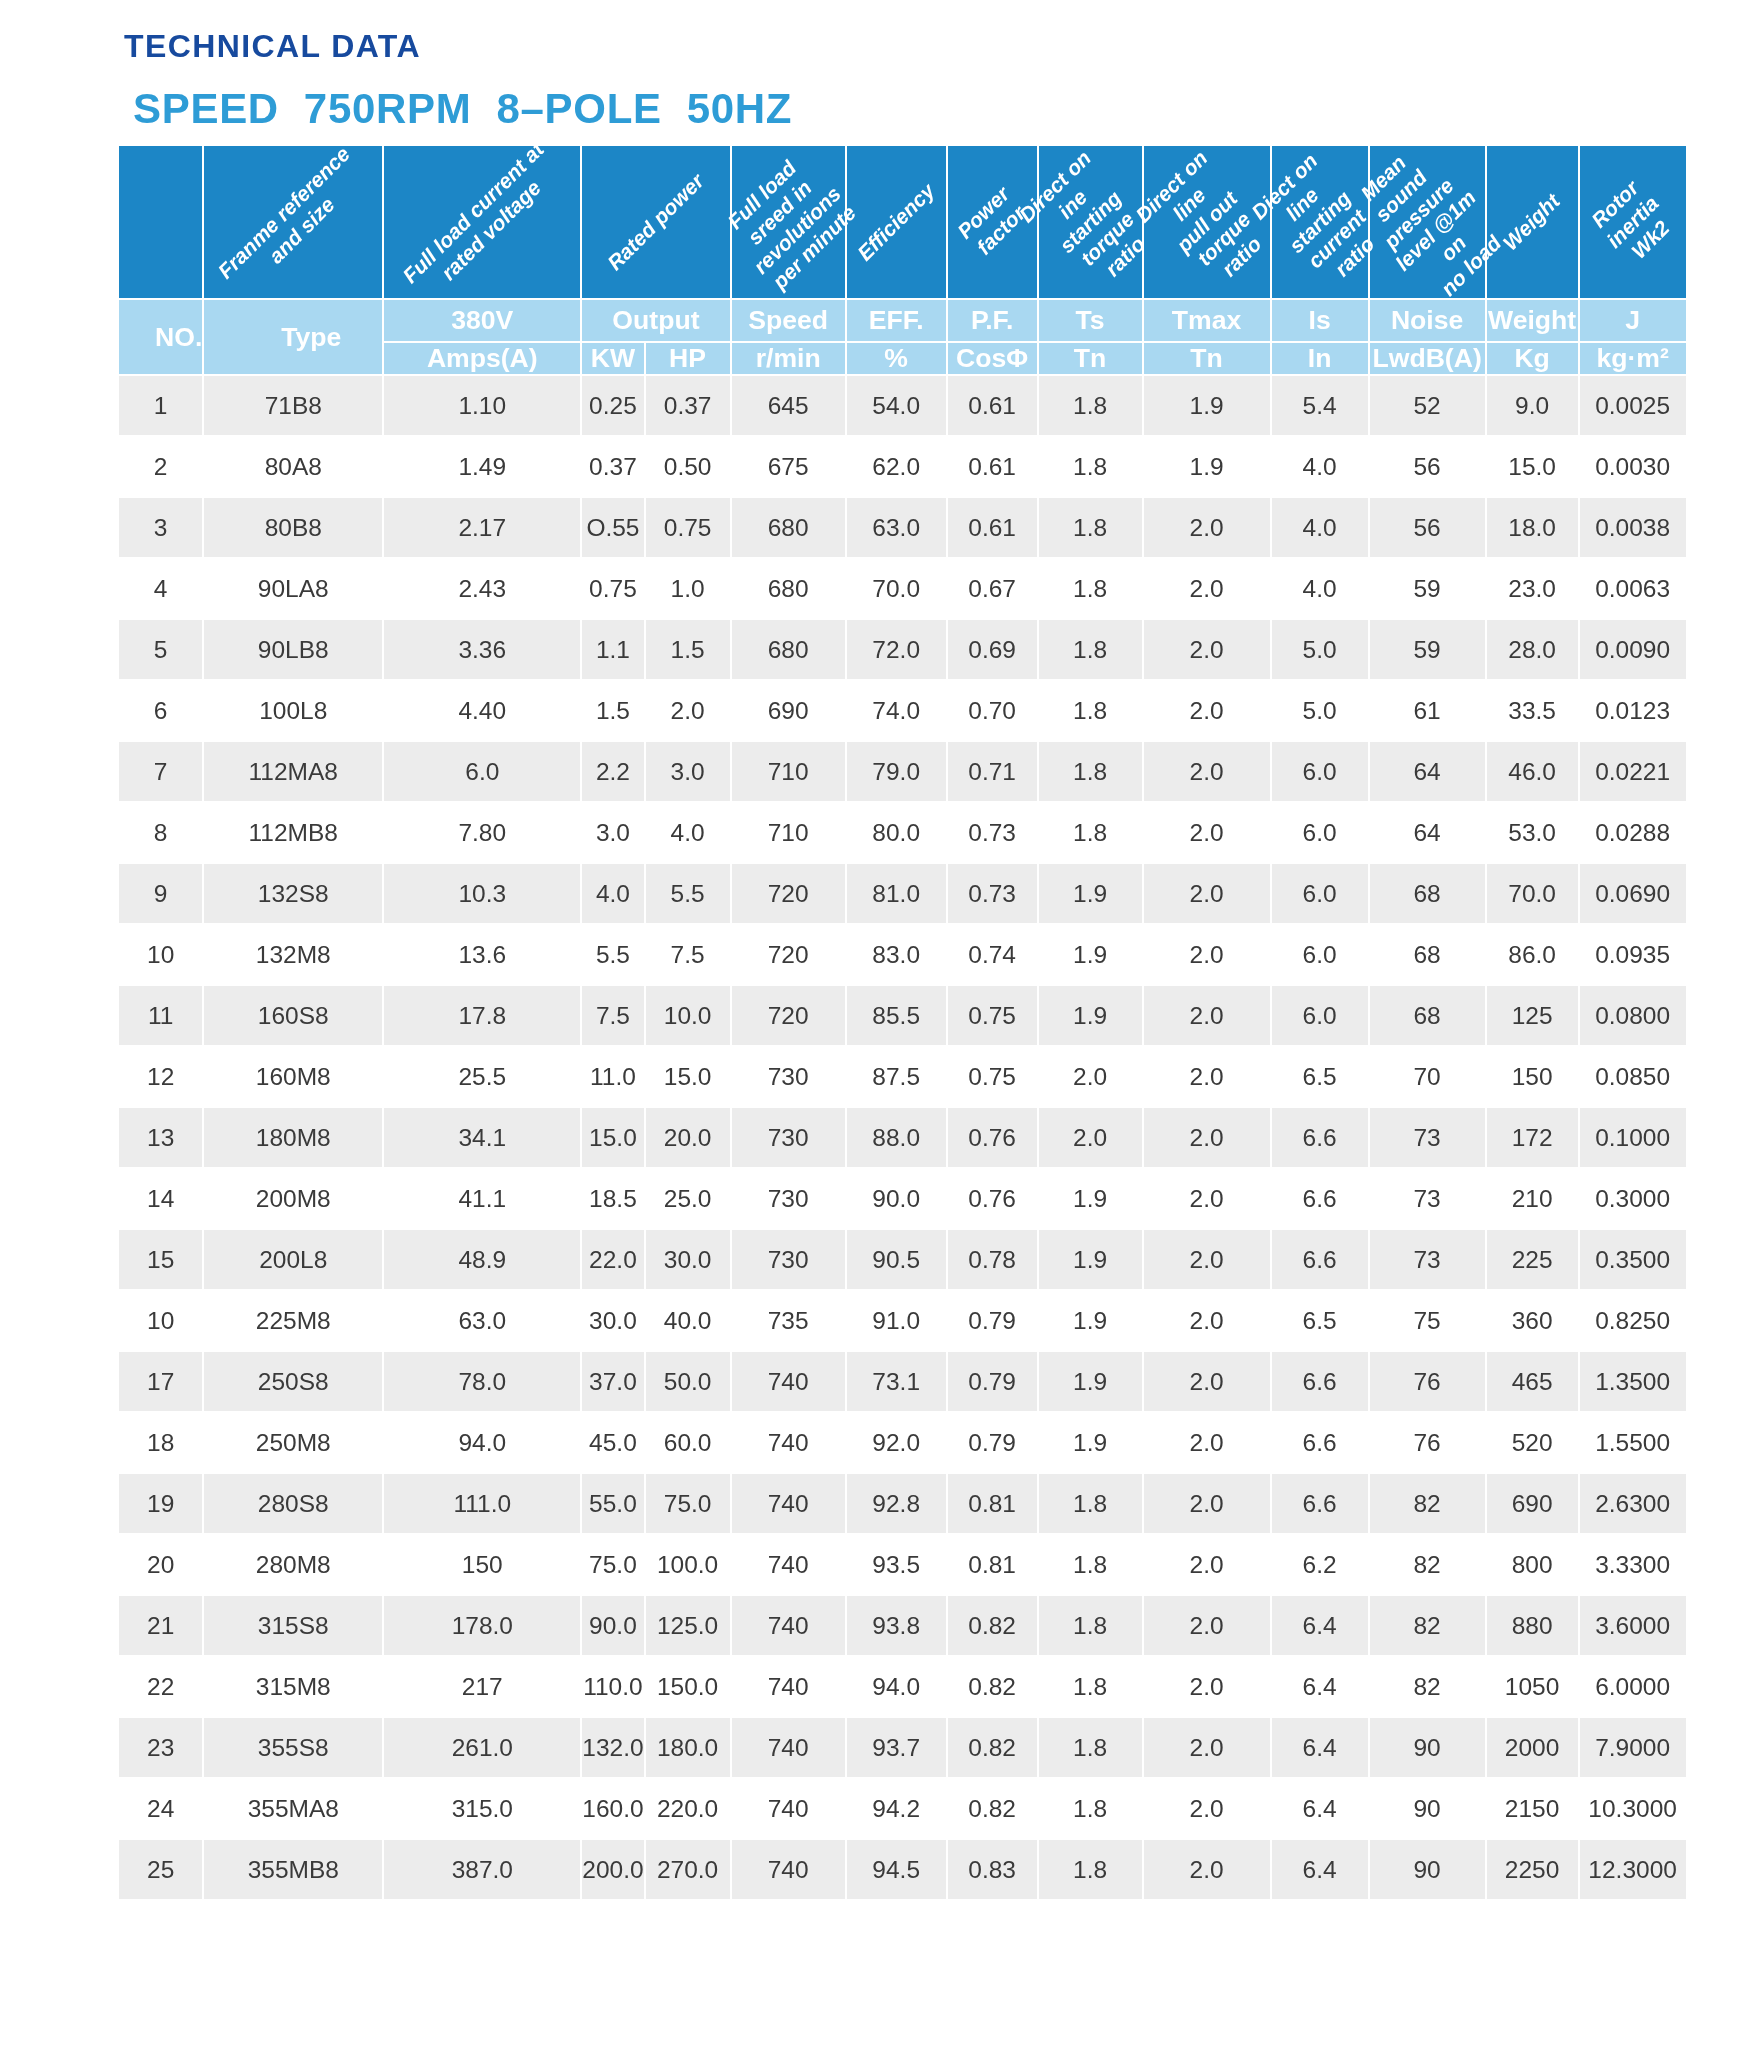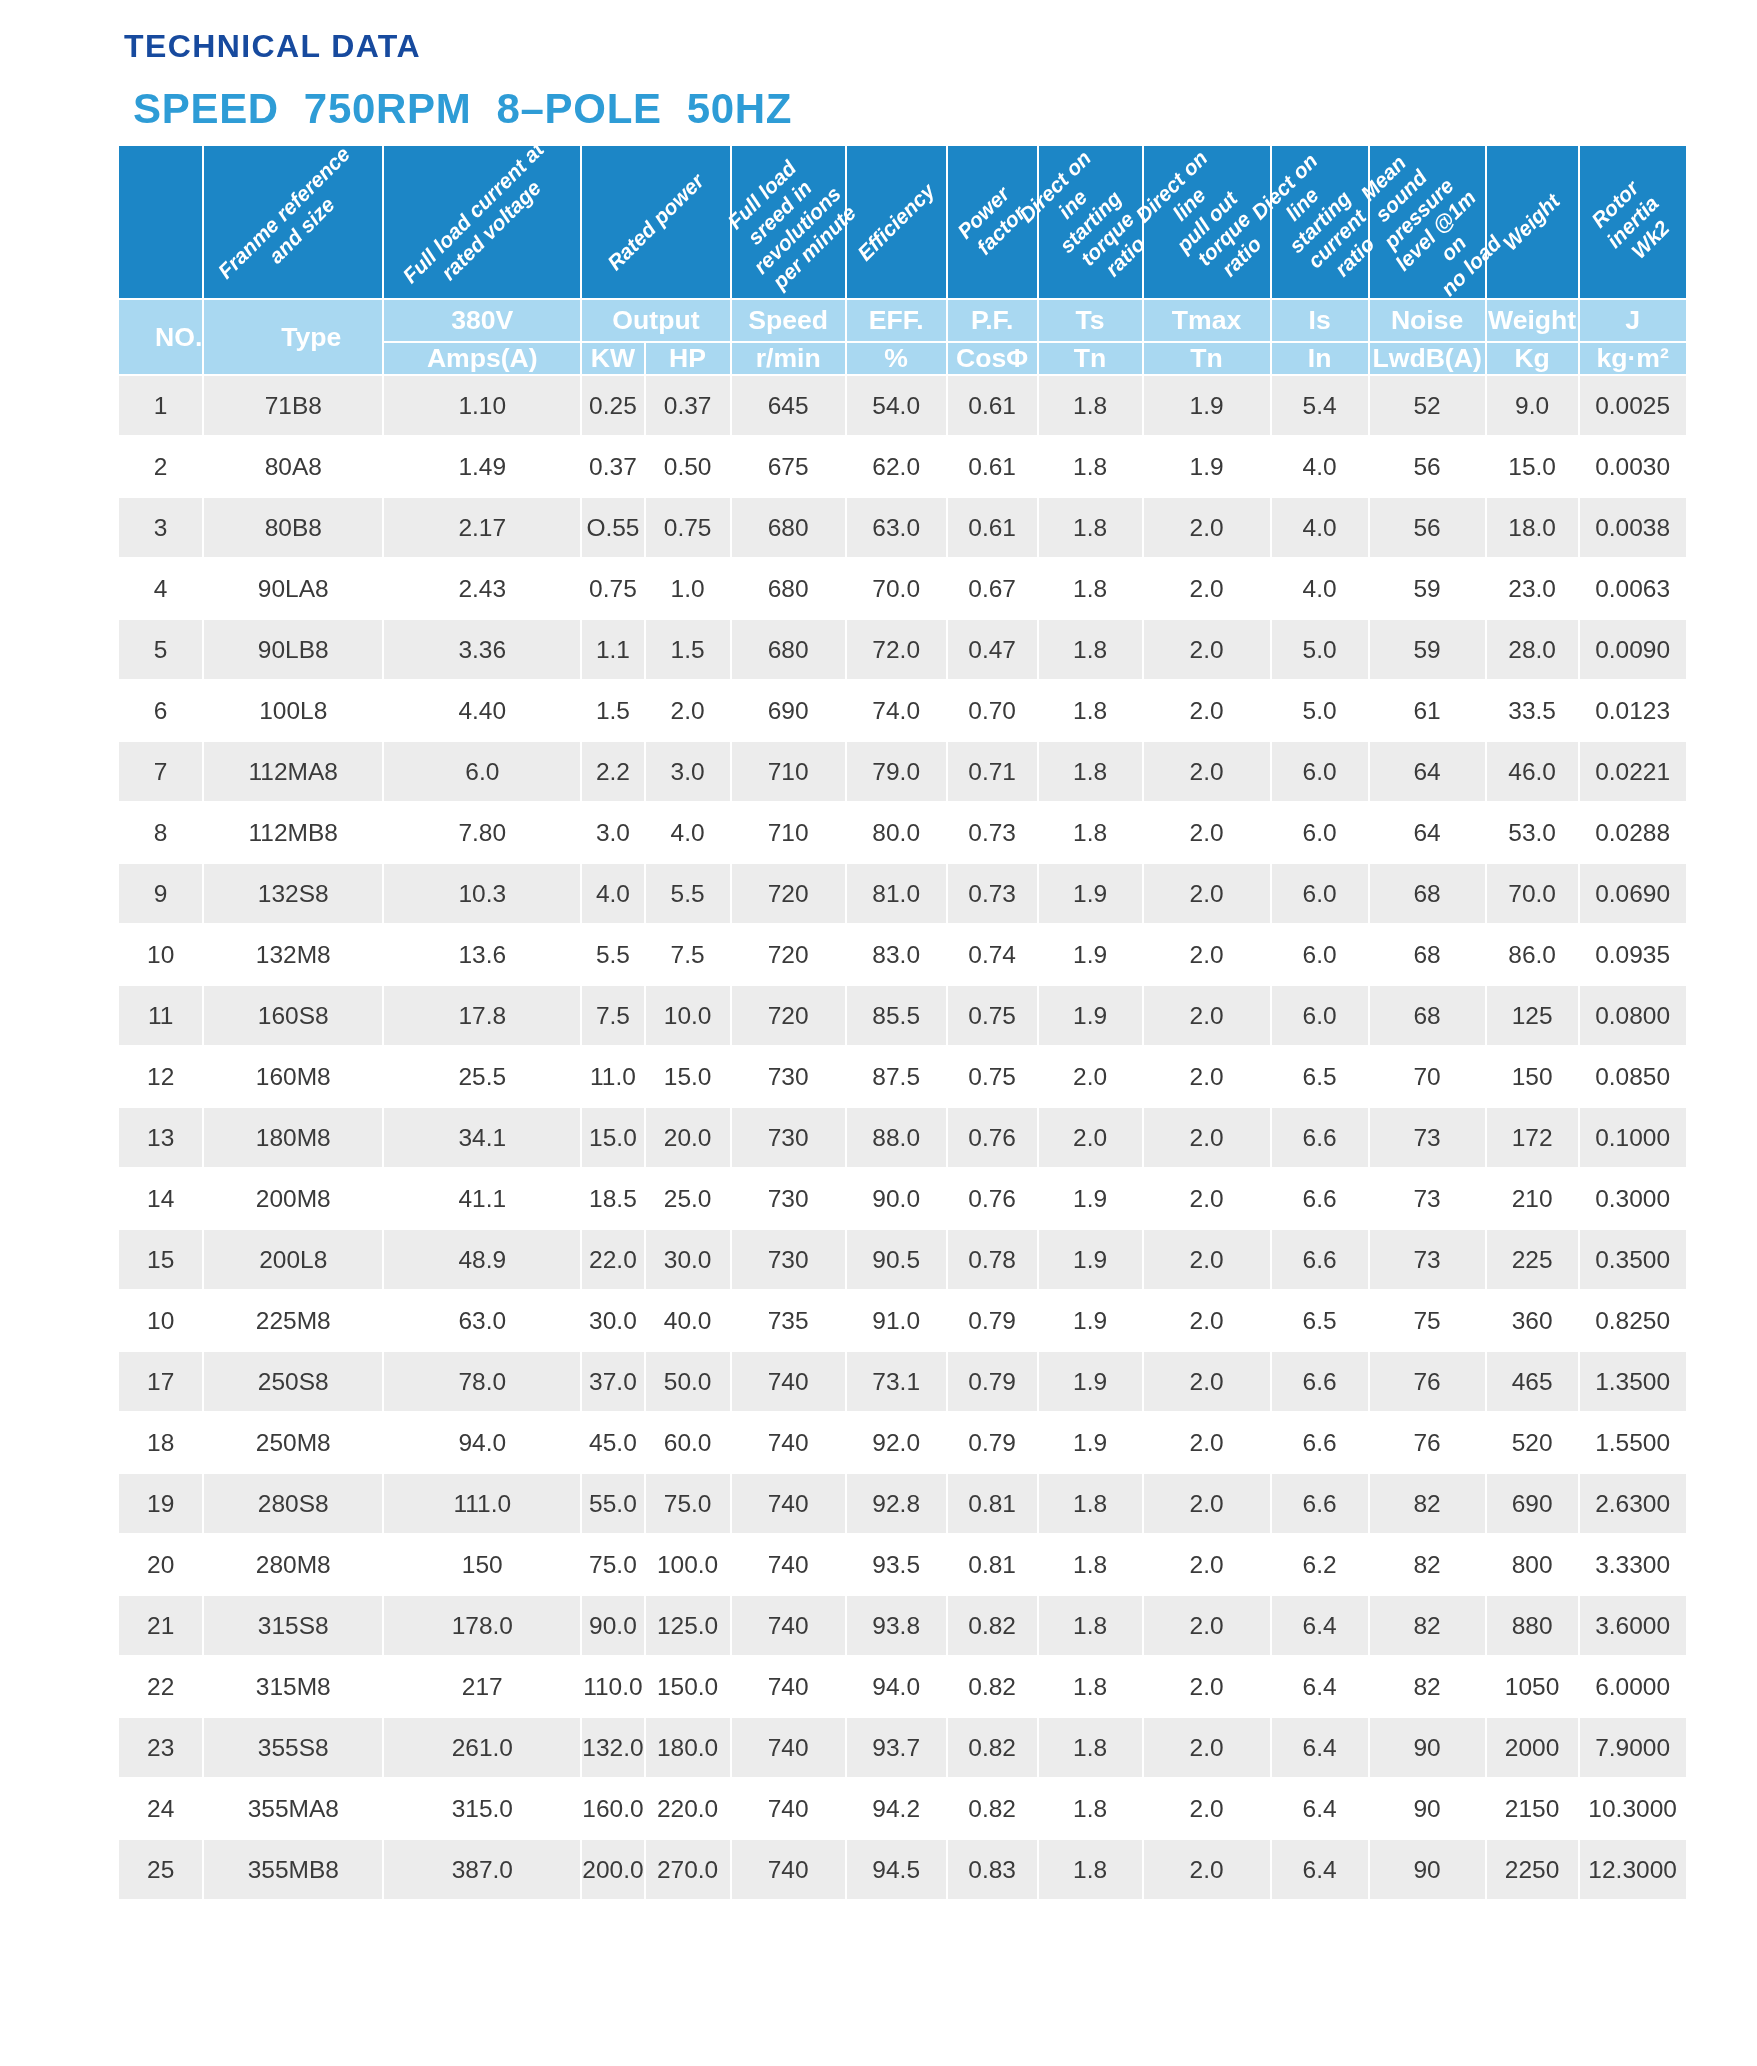--- a/index.html
+++ b/index.html
@@ -179,21 +179,21 @@
             <td>0.0063</td>
           </tr>
           <tr class="odd">
             <td>5</td>
             <td>90LB8</td>
             <td>3.36</td>
             <td>1.1</td>
             <td>1.5</td>
             <td>680</td>
             <td>72.0</td>
-            <td>0.47</td>
+            <td>0.69</td>
             <td>1.8</td>
             <td>2.0</td>
             <td>5.0</td>
             <td>59</td>
             <td>28.0</td>
             <td>0.0090</td>
           </tr>
           <tr class="even">
             <td>6</td>
             <td>100L8</td>

